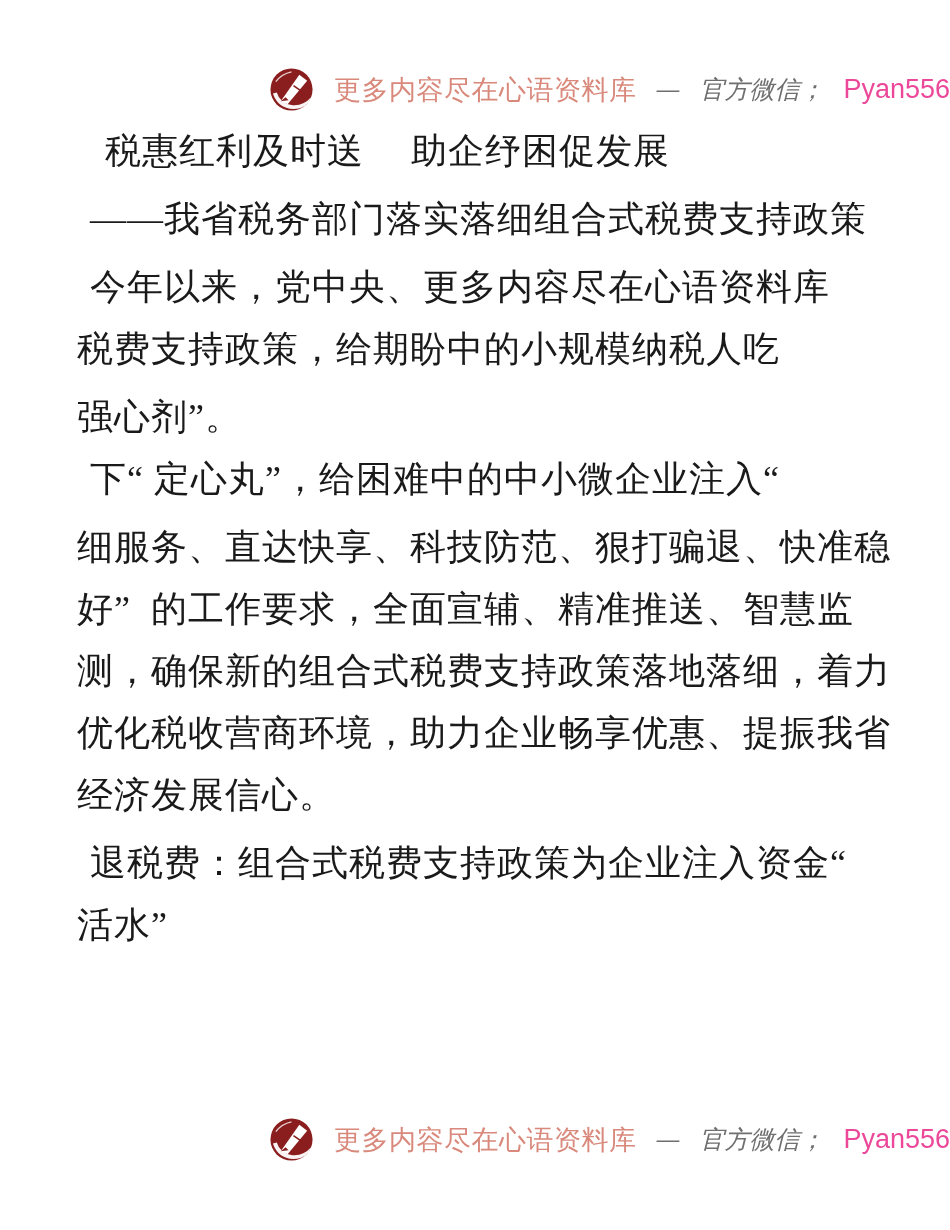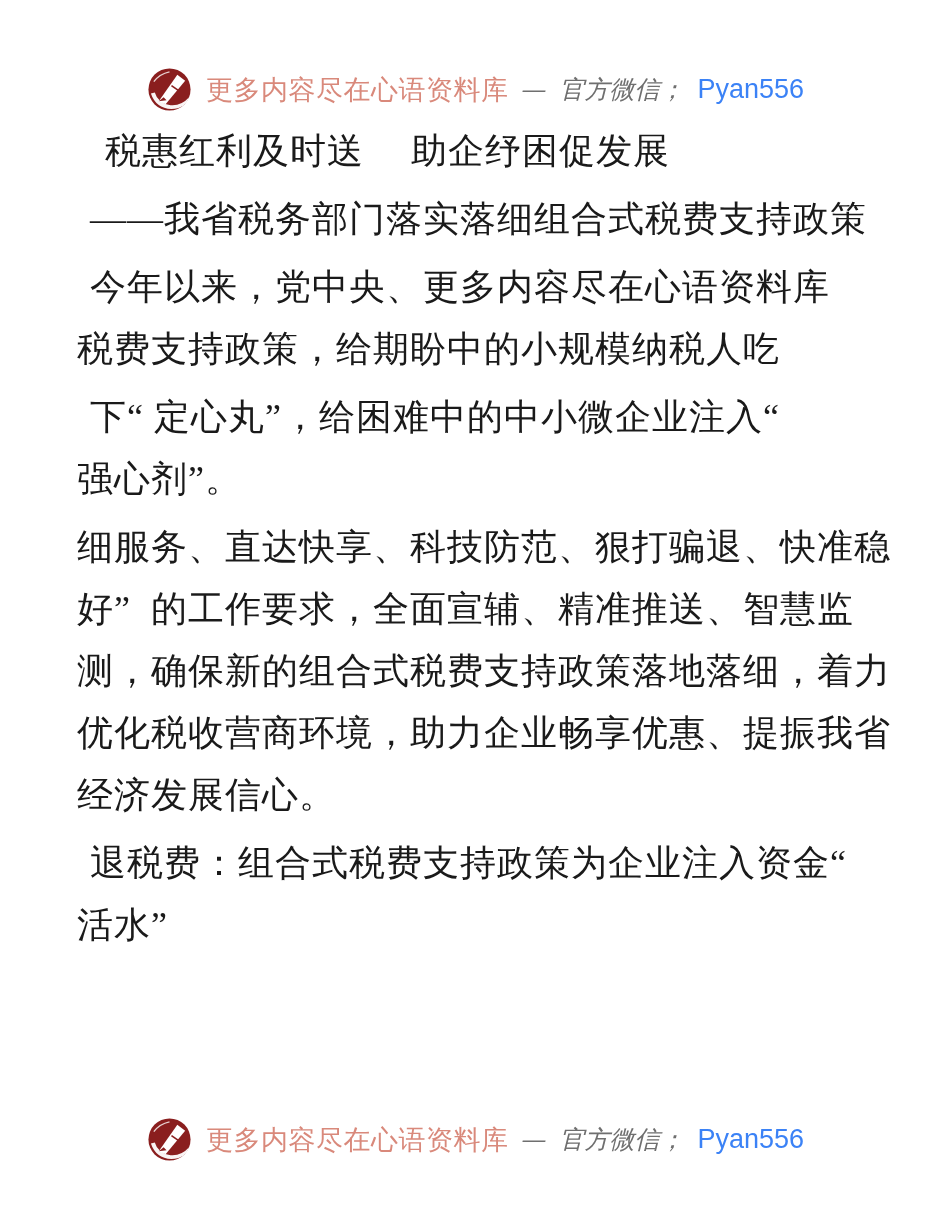--- a/index.html
+++ b/index.html
@@ -11,43 +11,43 @@
     overflow: hidden;
     font-family: "Liberation Serif", "DejaVu Serif", serif;
   }
 
   
   .watermark {
     position: absolute;
     left: 0;
     width: 100%;
     display: flex;
-    justify-content: center;
+    justify-content: flex-end;
     align-items: center;
-    gap: 13px;
+    gap: 19px;
     white-space: pre;
   }
   .watermark.top { top: 66px; }
   .watermark.bottom { top: 1116px; }
   .wm-logo { width: 47px; height: 47px; flex: 0 0 auto; }
   .wm-brand {
     font-size: 27px;
     color: #d9897b;
     font-family: "Liberation Serif", "DejaVu Serif", serif;
     letter-spacing: 0.5px;
   }
   .wm-sep, .wm-label {
     font-size: 25px;
     color: #6f6f6f;
     font-style: italic;
     font-family: "DejaVu Serif", serif;
   }
   .wm-id {
     font-size: 27px;
-    color: #3b82f6;
+    color: #ec4899;
     font-family: "Liberation Sans", "DejaVu Sans", sans-serif;
   }
 
   
   .content {
     position: absolute;
     top: 120px;
     left: 77px;
     right: 48px;
     color: #1a1a1a;
@@ -87,22 +87,22 @@
     <div class="para">
       <div class="line first">——我省税务部门落实落细组合式税费支持政策</div>
     </div>
 
     <div class="para">
       <div class="line first">今年以来，党中央、更多内容尽在心语资料库</div>
       <div class="line">税费支持政策，给期盼中的小规模纳税人吃</div>
     </div>
 
     <div class="para">
+      <div class="line">强心剂”。</div>
       <div class="line first">下“ 定心丸”，给困难中的中小微企业注入“</div>
-      <div class="line">强心剂”。</div>
     </div>
 
     <div class="para">
       <div class="line">细服务、直达快享、科技防范、狠打骗退、快准稳</div>
       <div class="line">好”  的工作要求，全面宣辅、精准推送、智慧监</div>
       <div class="line">测，确保新的组合式税费支持政策落地落细，着力</div>
       <div class="line">优化税收营商环境，助力企业畅享优惠、提振我省</div>
       <div class="line">经济发展信心。</div>
     </div>
 

